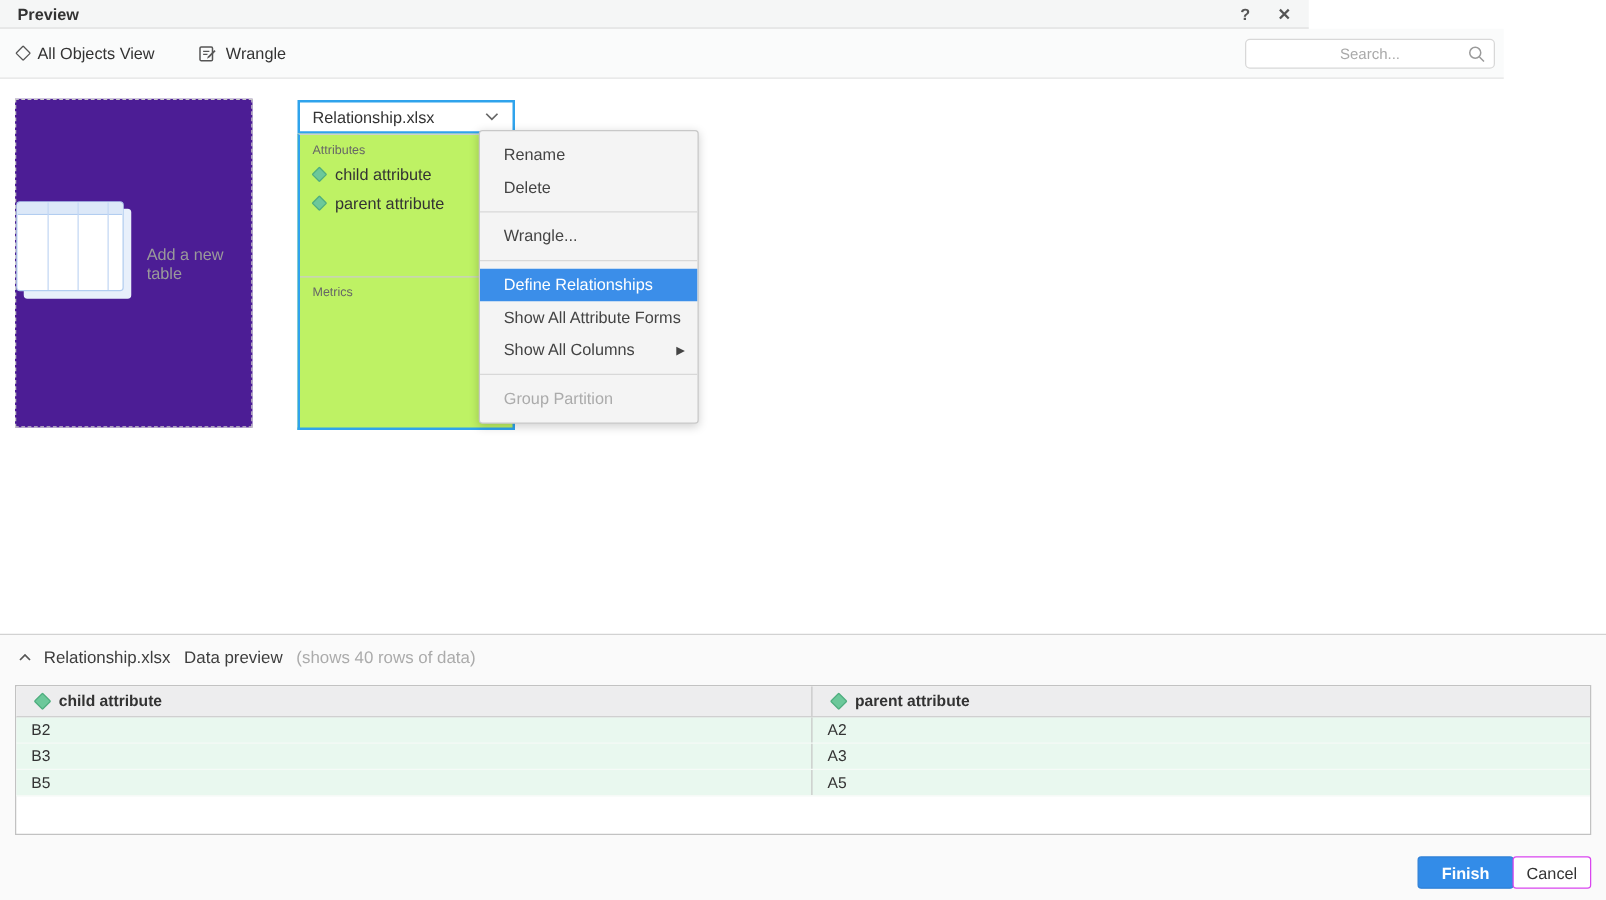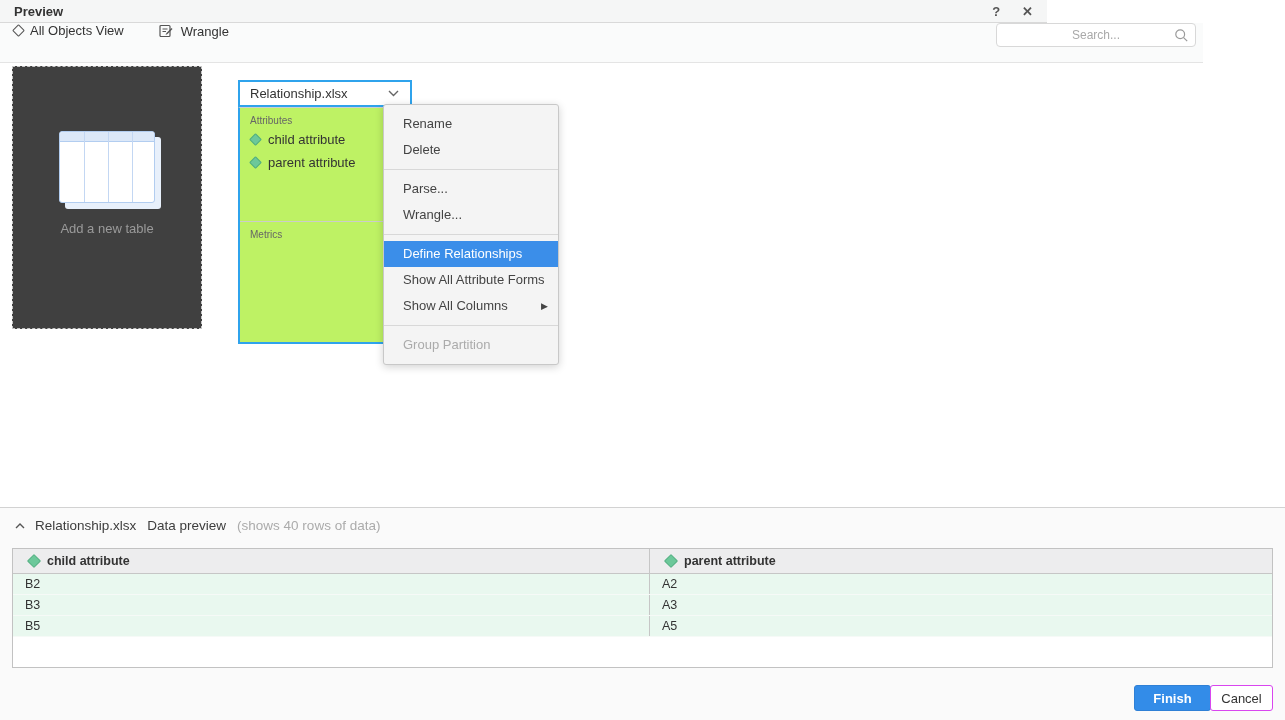--- a/index.html
+++ b/index.html
@@ -15,21 +15,21 @@
     background:#f5f6f6; border-bottom:1px solid #d9d9d9;
     display:flex; align-items:center; padding:0 14px;
   }
   .titlebar .title{ font-weight:bold; font-size:13px; color:#333; }
   .titlebar .spacer{ flex:1; }
   .tb-icon{ color:#555; font-weight:bold; font-size:13px; margin-left:22px; cursor:pointer; line-height:1; }
   
   .toolbar{
     position:absolute; left:0; top:23px; width:1203px; height:40px;
     background:#fafbfb; border-bottom:1px solid #e4e4e4;
-    display:flex; align-items:flex-start; padding:0 7px 0 14px;
+    display:flex; align-items:center; padding:0 7px 0 14px;
   }
   .tool-btn{ display:flex; align-items:center; gap:7px; cursor:pointer; color:#333; }
   .tool-btn + .tool-btn{ margin-left:34px; }
   .diamond-outline{
     width:9px; height:9px; border:1.5px solid #555; transform:rotate(45deg);
     border-radius:1px; background:transparent; display:inline-block;
   }
   .toolbar .spacer{ flex:1; }
   .searchbox{
     position:relative; width:200px; height:24px;
@@ -38,23 +38,23 @@
   .searchbox input{
     width:100%; height:100%; border:none; outline:none; background:transparent;
     text-align:center; font-size:12px; color:#555;
     font-family:"Liberation Sans", sans-serif;
   }
   .searchbox input::placeholder{ color:#a9a9a9; }
   .searchbox .mag{ position:absolute; right:6px; top:4px; }
   
   .canvas{ position:absolute; left:0; top:64px; width:1285px; height:443px; background:#fff; }
   .add-table{
-    position:absolute; left:12px; top:2px; width:190px; height:263px;
-    border:1px dashed #c7c7c7; background:#404040; cursor:pointer;
-    display:flex; flex-direction:column; align-items:center; justify-content:center; gap:18px;
+    position:absolute; left:12px; top:15px; width:190px; height:263px;
+    border:1px dashed #c7c7c7; background:#4c1d95; cursor:pointer;
+    display:flex; flex-direction:row; align-items:center; justify-content:center; gap:18px;
   }
   .table-icon{
     width:96px; height:72px; background:#fff;
     border:1px solid #b2cdf0; border-radius:3px;
     box-shadow:6px 6px 0 0 #e8f0fb; position:relative; margin-top:-28px;
   }
   .table-icon .hdr{ position:absolute; left:0; top:0; right:0; height:10px; background:#dce8f8; border-bottom:1px solid #b2cdf0; border-radius:2px 2px 0 0; }
   .table-icon .v{ position:absolute; top:0; bottom:0; width:1px; background:#c3d7f3; }
   .table-icon .v1{ left:24px; } .table-icon .v2{ left:48px; } .table-icon .v3{ left:72px; }
   .add-table .lbl{ color:#9a9a9a; font-size:13px; }
@@ -204,21 +204,20 @@
       </div>
     </div>
   </div>
 
   <div class="context-menu">
     <div class="menu-group">
       <div class="mi">Rename</div>
       <div class="mi">Delete</div>
     </div>
     <div class="menu-group">
-      <div class="mi">Parse...</div>
       <div class="mi">Wrangle...</div>
     </div>
     <div class="menu-group">
       <div class="mi highlighted">Define Relationships</div>
       <div class="mi">Show All Attribute Forms</div>
       <div class="mi">
         <span>Show All Columns</span>
         <span class="sub-arrow">▶</span>
       </div>
     </div>

